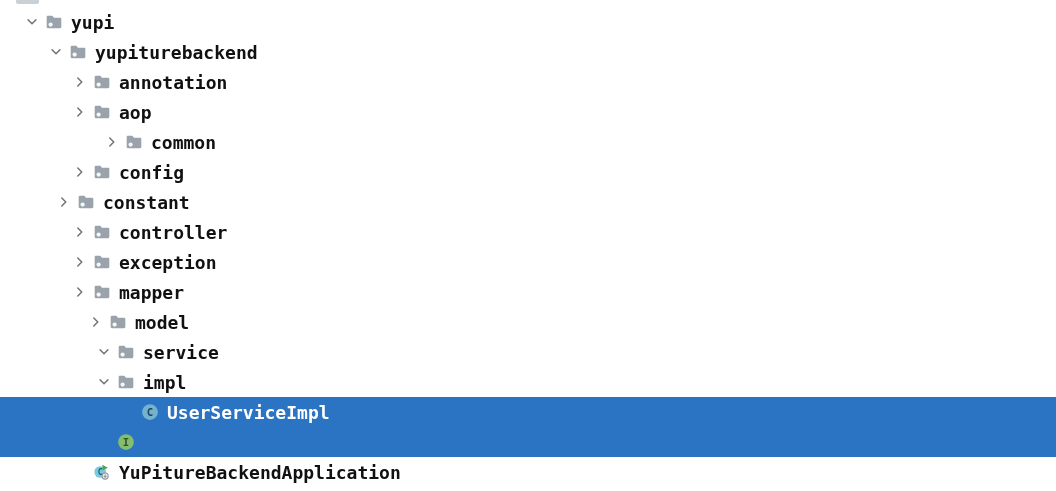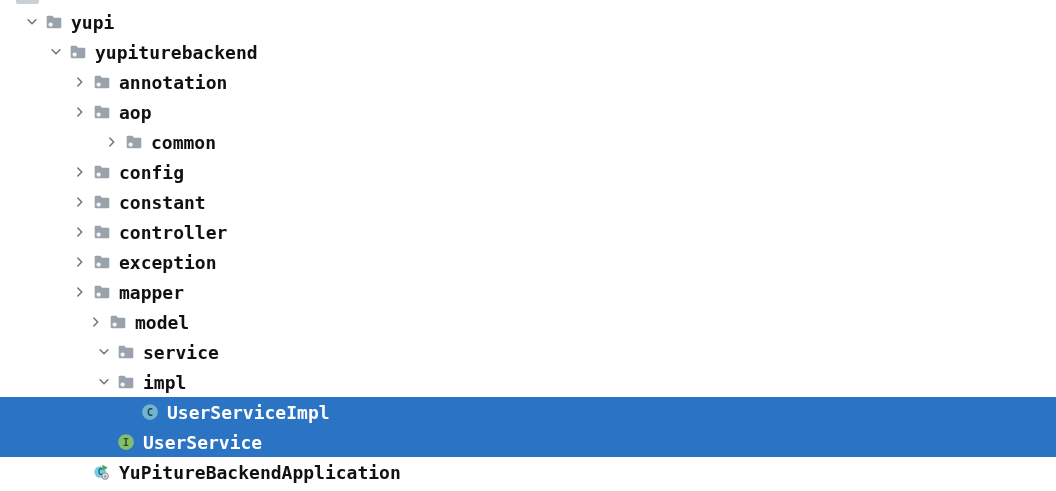--- a/index.html
+++ b/index.html
@@ -158,21 +158,21 @@
         </span>
     <span class="icon-slot">
           <svg xmlns="http://www.w3.org/2000/svg" width="18" height="18" viewBox="0 0 16 16">
             <path d="M1.5 3.5 a1 1 0 0 1 1-1 h4 l1.5 1.8 h5.5 a1 1 0 0 1 1 1 v7.2 a1 1 0 0 1 -1 1 h-11 a1 1 0 0 1 -1-1 z" fill="#9aa2ac"></path>
             <circle cx="5" cy="10.3" r="1.9" fill="#ffffff" fill-opacity="0.9"></circle>
           </svg>
         </span>
     <span class="label">config</span>
   </div>
 
-  <div class="row" style="height: 30px; padding-left: 69px; align-items: center;">
+  <div class="row" style="height: 30px; padding-left: 53px; align-items: center;">
     <span class="chevron-slot">
           <svg xmlns="http://www.w3.org/2000/svg" width="14" height="14" viewBox="0 0 16 16">
             <polyline points="5.5,3.5 10,8 5.5,12.5" fill="none" stroke="#6e737a" stroke-width="1.7" stroke-linecap="round" stroke-linejoin="round"></polyline>
           </svg>
         </span>
     <span class="icon-slot">
           <svg xmlns="http://www.w3.org/2000/svg" width="18" height="18" viewBox="0 0 16 16">
             <path d="M1.5 3.5 a1 1 0 0 1 1-1 h4 l1.5 1.8 h5.5 a1 1 0 0 1 1 1 v7.2 a1 1 0 0 1 -1 1 h-11 a1 1 0 0 1 -1-1 z" fill="#9aa2ac"></path>
             <circle cx="5" cy="10.3" r="1.9" fill="#ffffff" fill-opacity="0.9"></circle>
           </svg>
@@ -282,21 +282,20 @@
   </div>
 
   <div class="row selected" style="height: 30px; padding-left: 93px; background: rgb(43, 116, 196);">
     <span class="chevron-slot"></span>
     <span class="icon-slot">
           <svg xmlns="http://www.w3.org/2000/svg" width="18" height="18" viewBox="0 0 16 16">
             <circle cx="8" cy="8" r="7" fill="#83bd6f"></circle>
             <text x="8" y="8.6" text-anchor="middle" dominant-baseline="middle" font-family="DejaVu Sans Mono, monospace" font-size="9.5" font-weight="bold" fill="#2d5323">I</text>
           </svg>
         </span>
-    <span class="label">UserService</span>
   </div>
 
   <div class="row" style="height: 30px; padding-left: 69px;">
     <span class="chevron-slot"></span>
     <span class="icon-slot">
           <svg xmlns="http://www.w3.org/2000/svg" width="22" height="20" viewBox="0 0 20 18">
             <circle cx="8" cy="9" r="6.5" fill="#7cc8dd"></circle>
             <text x="8" y="9.6" text-anchor="middle" dominant-baseline="middle" font-family="DejaVu Sans Mono, monospace" font-size="9" font-weight="bold" fill="#0f5e77">C</text>
             <polygon points="10.5,1 16.5,4.2 10.5,7.4" fill="#4ca64c"></polygon>
             <circle cx="13.5" cy="13.5" r="3.4" fill="#f4f5f6" stroke="#8c9299" stroke-width="1.2"></circle>

